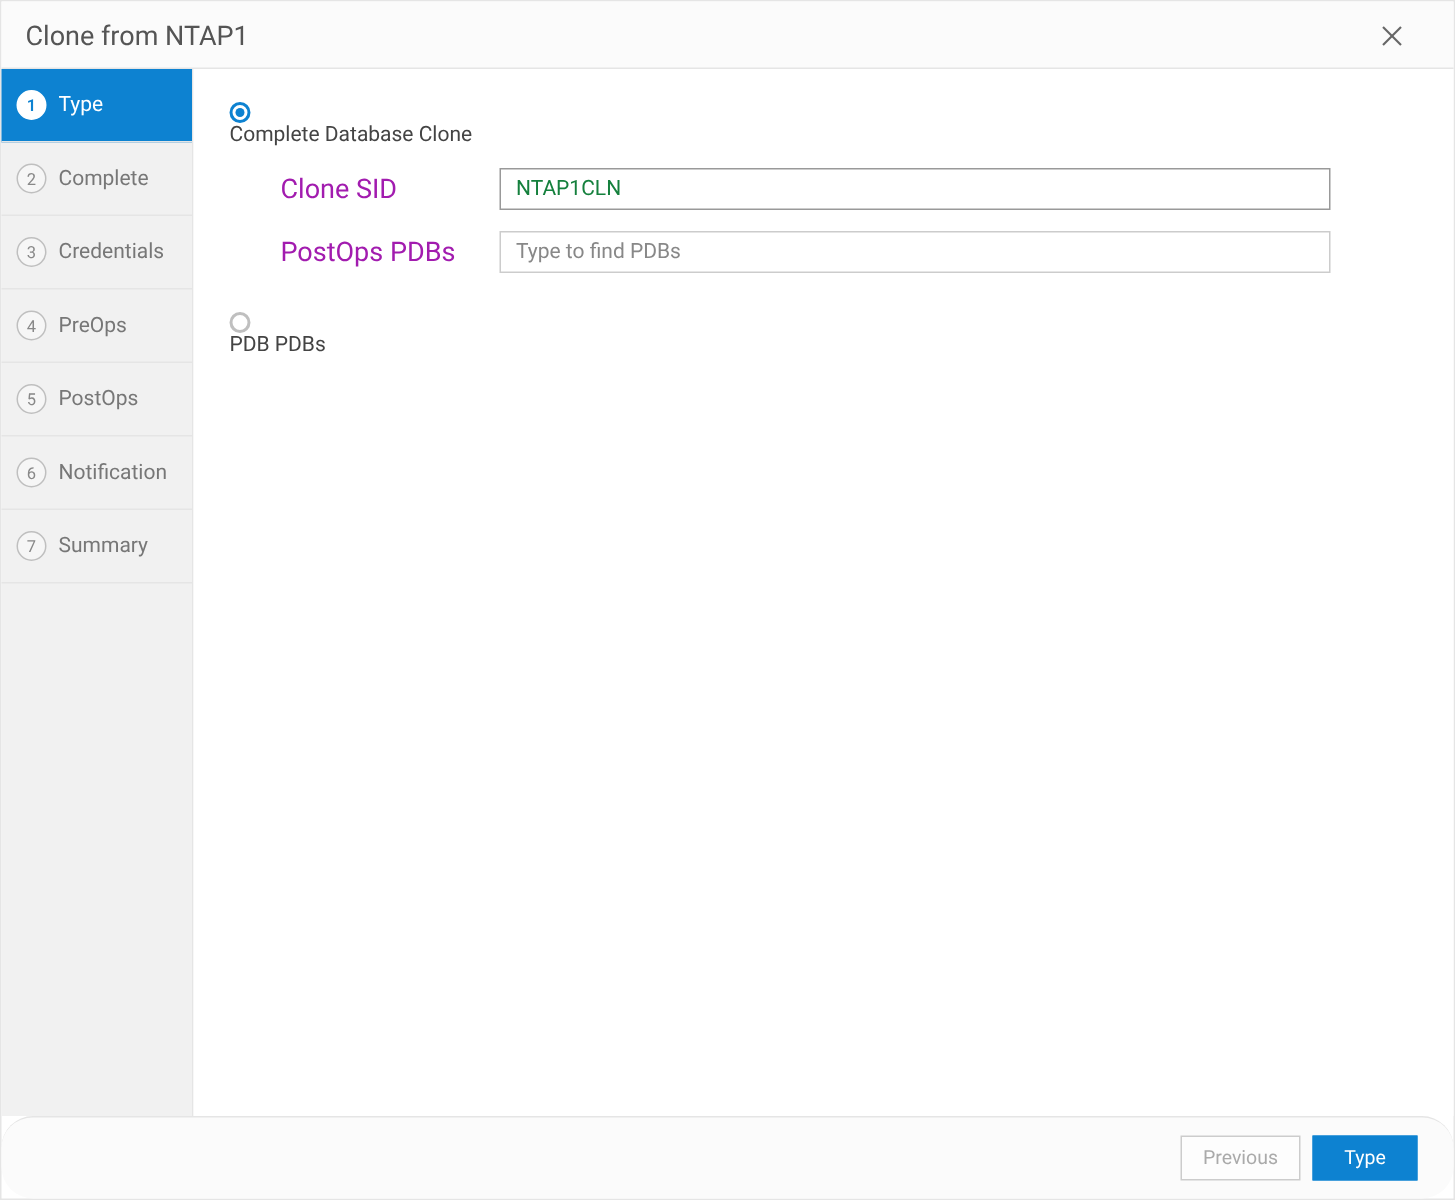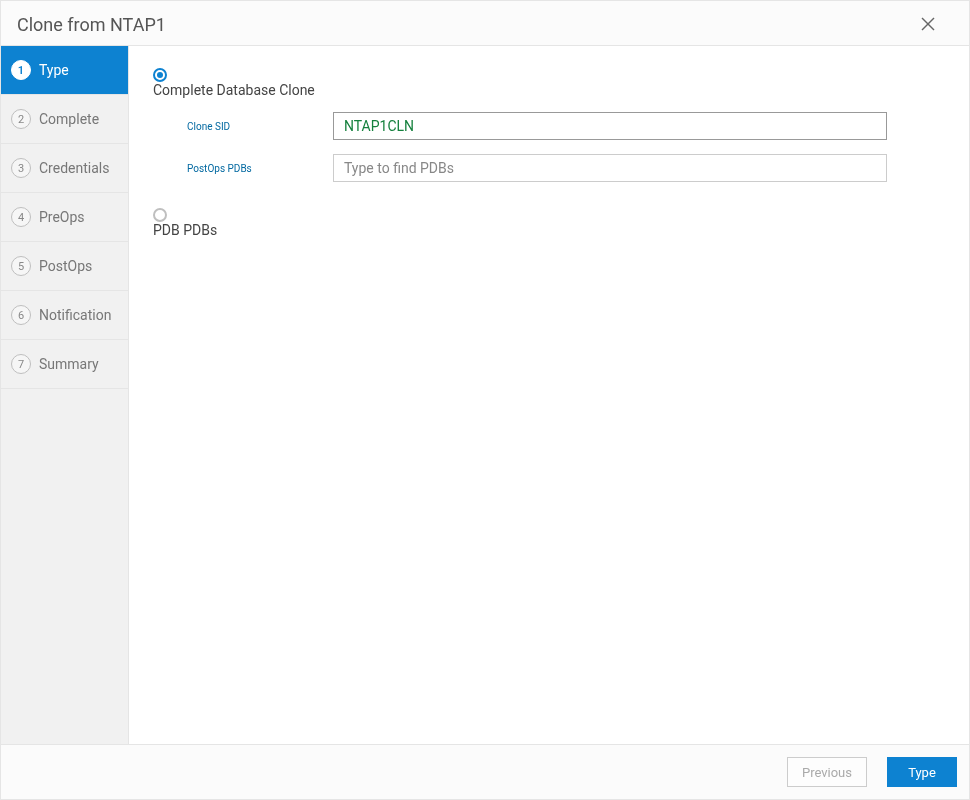--- a/index.html
+++ b/index.html
@@ -126,47 +126,48 @@
       margin-left: 34px;
       margin-top: 14px;
     }
     .field-row {
       display: flex;
       align-items: center;
       margin-bottom: 14px;
     }
     .field-label {
       width: 146px;
-      color: #0369a1;
-      font-size: 10px;
+      color: #a21caf;
+      font-size: 18px;
     }
     .text-input {
       flex: 1;
       max-width: 554px;
       height: 28px;
       padding: 4px 10px;
       border: 1px solid #999;
       font-size: 14px;
       color: #15803d;
       outline: none;
       font-family: inherit;
     }
     .text-input.soft {
       border-color: #ccc;
     }
     .text-input::placeholder {
       color: #888;
     }
     .footer {
       border-top: 1px solid #e5e5e5;
-      padding: 12px 12px;
+      padding: 12px 24px;
       display: flex;
       justify-content: flex-end;
-      gap: 20px;
+      gap: 8px;
       background: #fbfbfb;
+      border-radius: 21px;
     }
     .btn {
       min-width: 70px;
       height: 30px;
       padding: 0 14px;
       border: 1px solid #ccc;
       background: #fff;
       color: #888;
       font-size: 13px;
       cursor: pointer;

